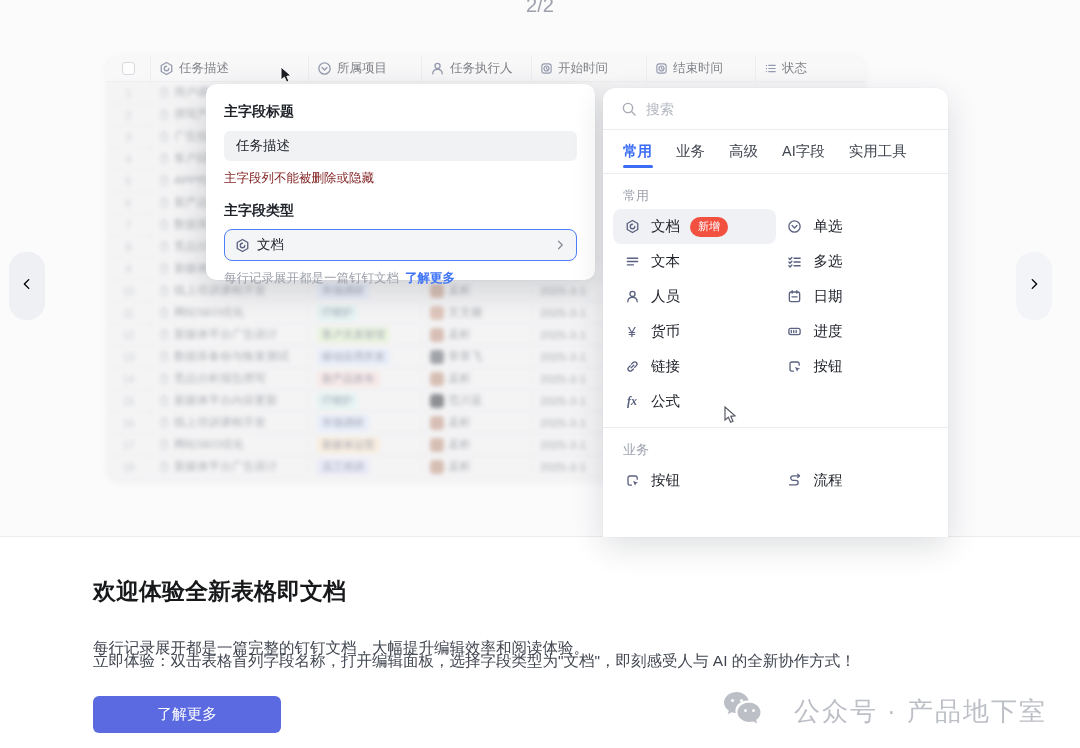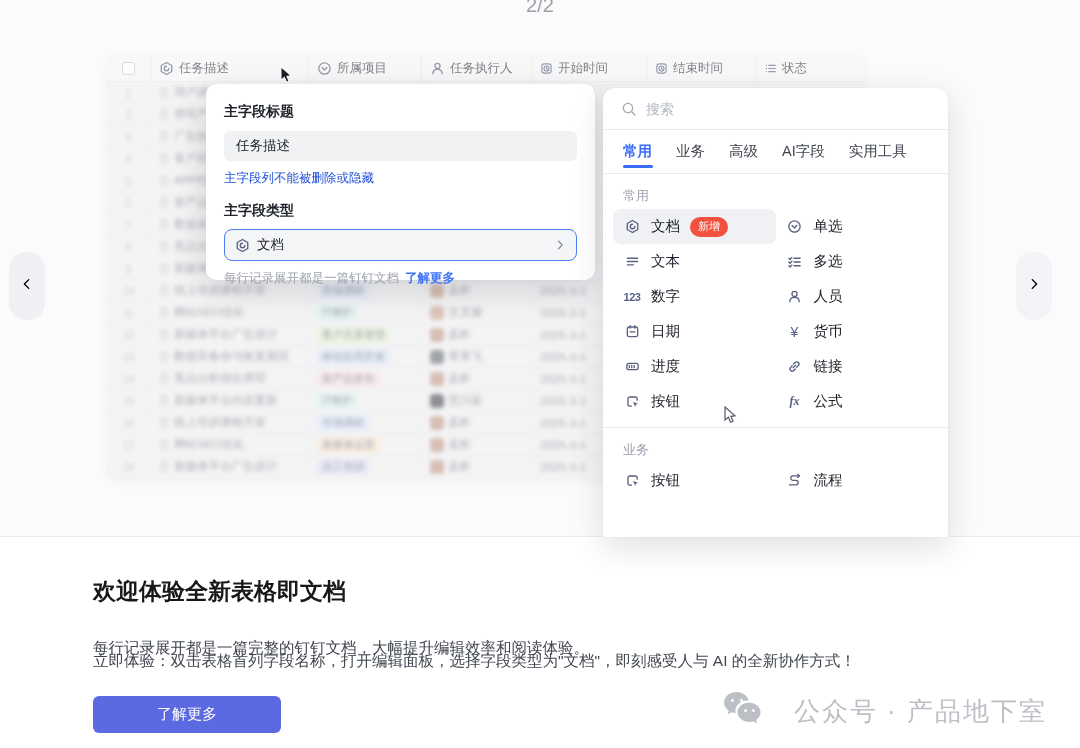--- a/index.html
+++ b/index.html
@@ -32,21 +32,21 @@
   .t-body .cell:first-child { border-left:none; justify-content:center; padding-left:0; color:#9ba0aa; font-size:10.5px; }
   .rowdoc { color:#8a8f9c; flex:none; display:flex; }
   .tag { padding:1px 5px; border-radius:3px; font-size:10.5px; color:#47506b; white-space:nowrap; }
   .avatar { width:14px; height:14px; border-radius:4px; flex:none; }
   .dim-overlay { position:absolute; inset:0; background:rgba(250,250,251,.38); pointer-events:none; }
 
   
   .field-popup { position:absolute; left:206px; top:84px; width:389px; height:196px; background:#fff; border-radius:10px; box-shadow:0 10px 32px rgba(31,35,51,.16), 0 0 1px rgba(31,35,51,.12); z-index:5; padding:19px 18px 0 18px;font-family:Liberation Serif, serif; }
   .fp-label { font-size:14px; font-weight:700; color:#1f2329; }
   .fp-input { margin-top:10px; width:353px; height:30px; background:#f1f2f4; border:none; border-radius:6px; padding:0 12px; font-size:13.5px; color:#23262e; outline:none; font-family:inherit; }
-  .fp-hint { margin-top:9px; font-size:12.5px; color:#1d4ed8; }
+  .fp-hint { margin-top:9px; font-size:12.5px; color:#7f1d1d; }
   .fp-label2 { margin-top:15px; font-size:14px; font-weight:700; color:#1f2329; }
   .fp-select { margin-top:9px; width:353px; height:32px; background:#f4f5f7; border:1.5px solid #4d7df7; border-radius:8px; display:flex; align-items:center; padding:0 10px; gap:7px; cursor:pointer; }
   .fp-select .sel-label { font-size:13.5px; color:#23262e; flex:1; }
   .fp-select .sel-icon { display:flex; color:#596080; }
   .fp-select .sel-chev { display:flex; color:#868a93; }
   .fp-foot { margin-top:9px; font-size:12.5px; color:#9da2ad; display:flex; gap:6px; }
   .fp-more { color:#3f74f6; font-weight:700; cursor:pointer; }
 
   
   .type-panel { position:absolute; left:603px; top:88px; width:345px; height:449px; background:#fff; border-radius:12px 12px 0 0; box-shadow:0 10px 32px rgba(31,35,51,.14), 0 0 1px rgba(31,35,51,.12); z-index:5; overflow:hidden; }
@@ -600,26 +600,20 @@
           <div class="tp-item">
             <span class="i-icon">
               <svg width="15" height="15" viewBox="0 0 16 16" fill="none" stroke="currentColor" stroke-width="1.4" stroke-linecap="round" stroke-linejoin="round">
                 <path d="M2 4.6l1.2 1.2 2-2M2 8.6l1.2 1.2 2-2M2 12.6l1.2 1.2 2-2M7.5 4.5h6.5M7.5 8.5h6.5M7.5 12.5h6.5"></path>
               </svg>
             </span>
             <span class="i-label">多选</span>
           </div>
           <div class="tp-item">
             <span class="i-icon">
-              <span class="icon-txt">123</span>
-            </span>
-            <span class="i-label">数字</span>
-          </div>
-          <div class="tp-item">
-            <span class="i-icon">
               <svg width="15" height="15" viewBox="0 0 16 16" fill="none" stroke="currentColor" stroke-width="1.4" stroke-linecap="round" stroke-linejoin="round">
                 <circle cx="8" cy="5.2" r="2.7"></circle>
                 <path d="M3 13.6c0-2.9 2.2-4.6 5-4.6s5 1.7 5 4.6"></path>
               </svg>
             </span>
             <span class="i-label">人员</span>
           </div>
           <div class="tp-item">
             <span class="i-icon">
               <svg width="15" height="15" viewBox="0 0 16 16" fill="none" stroke="currentColor" stroke-width="1.4" stroke-linecap="round" stroke-linejoin="round">

